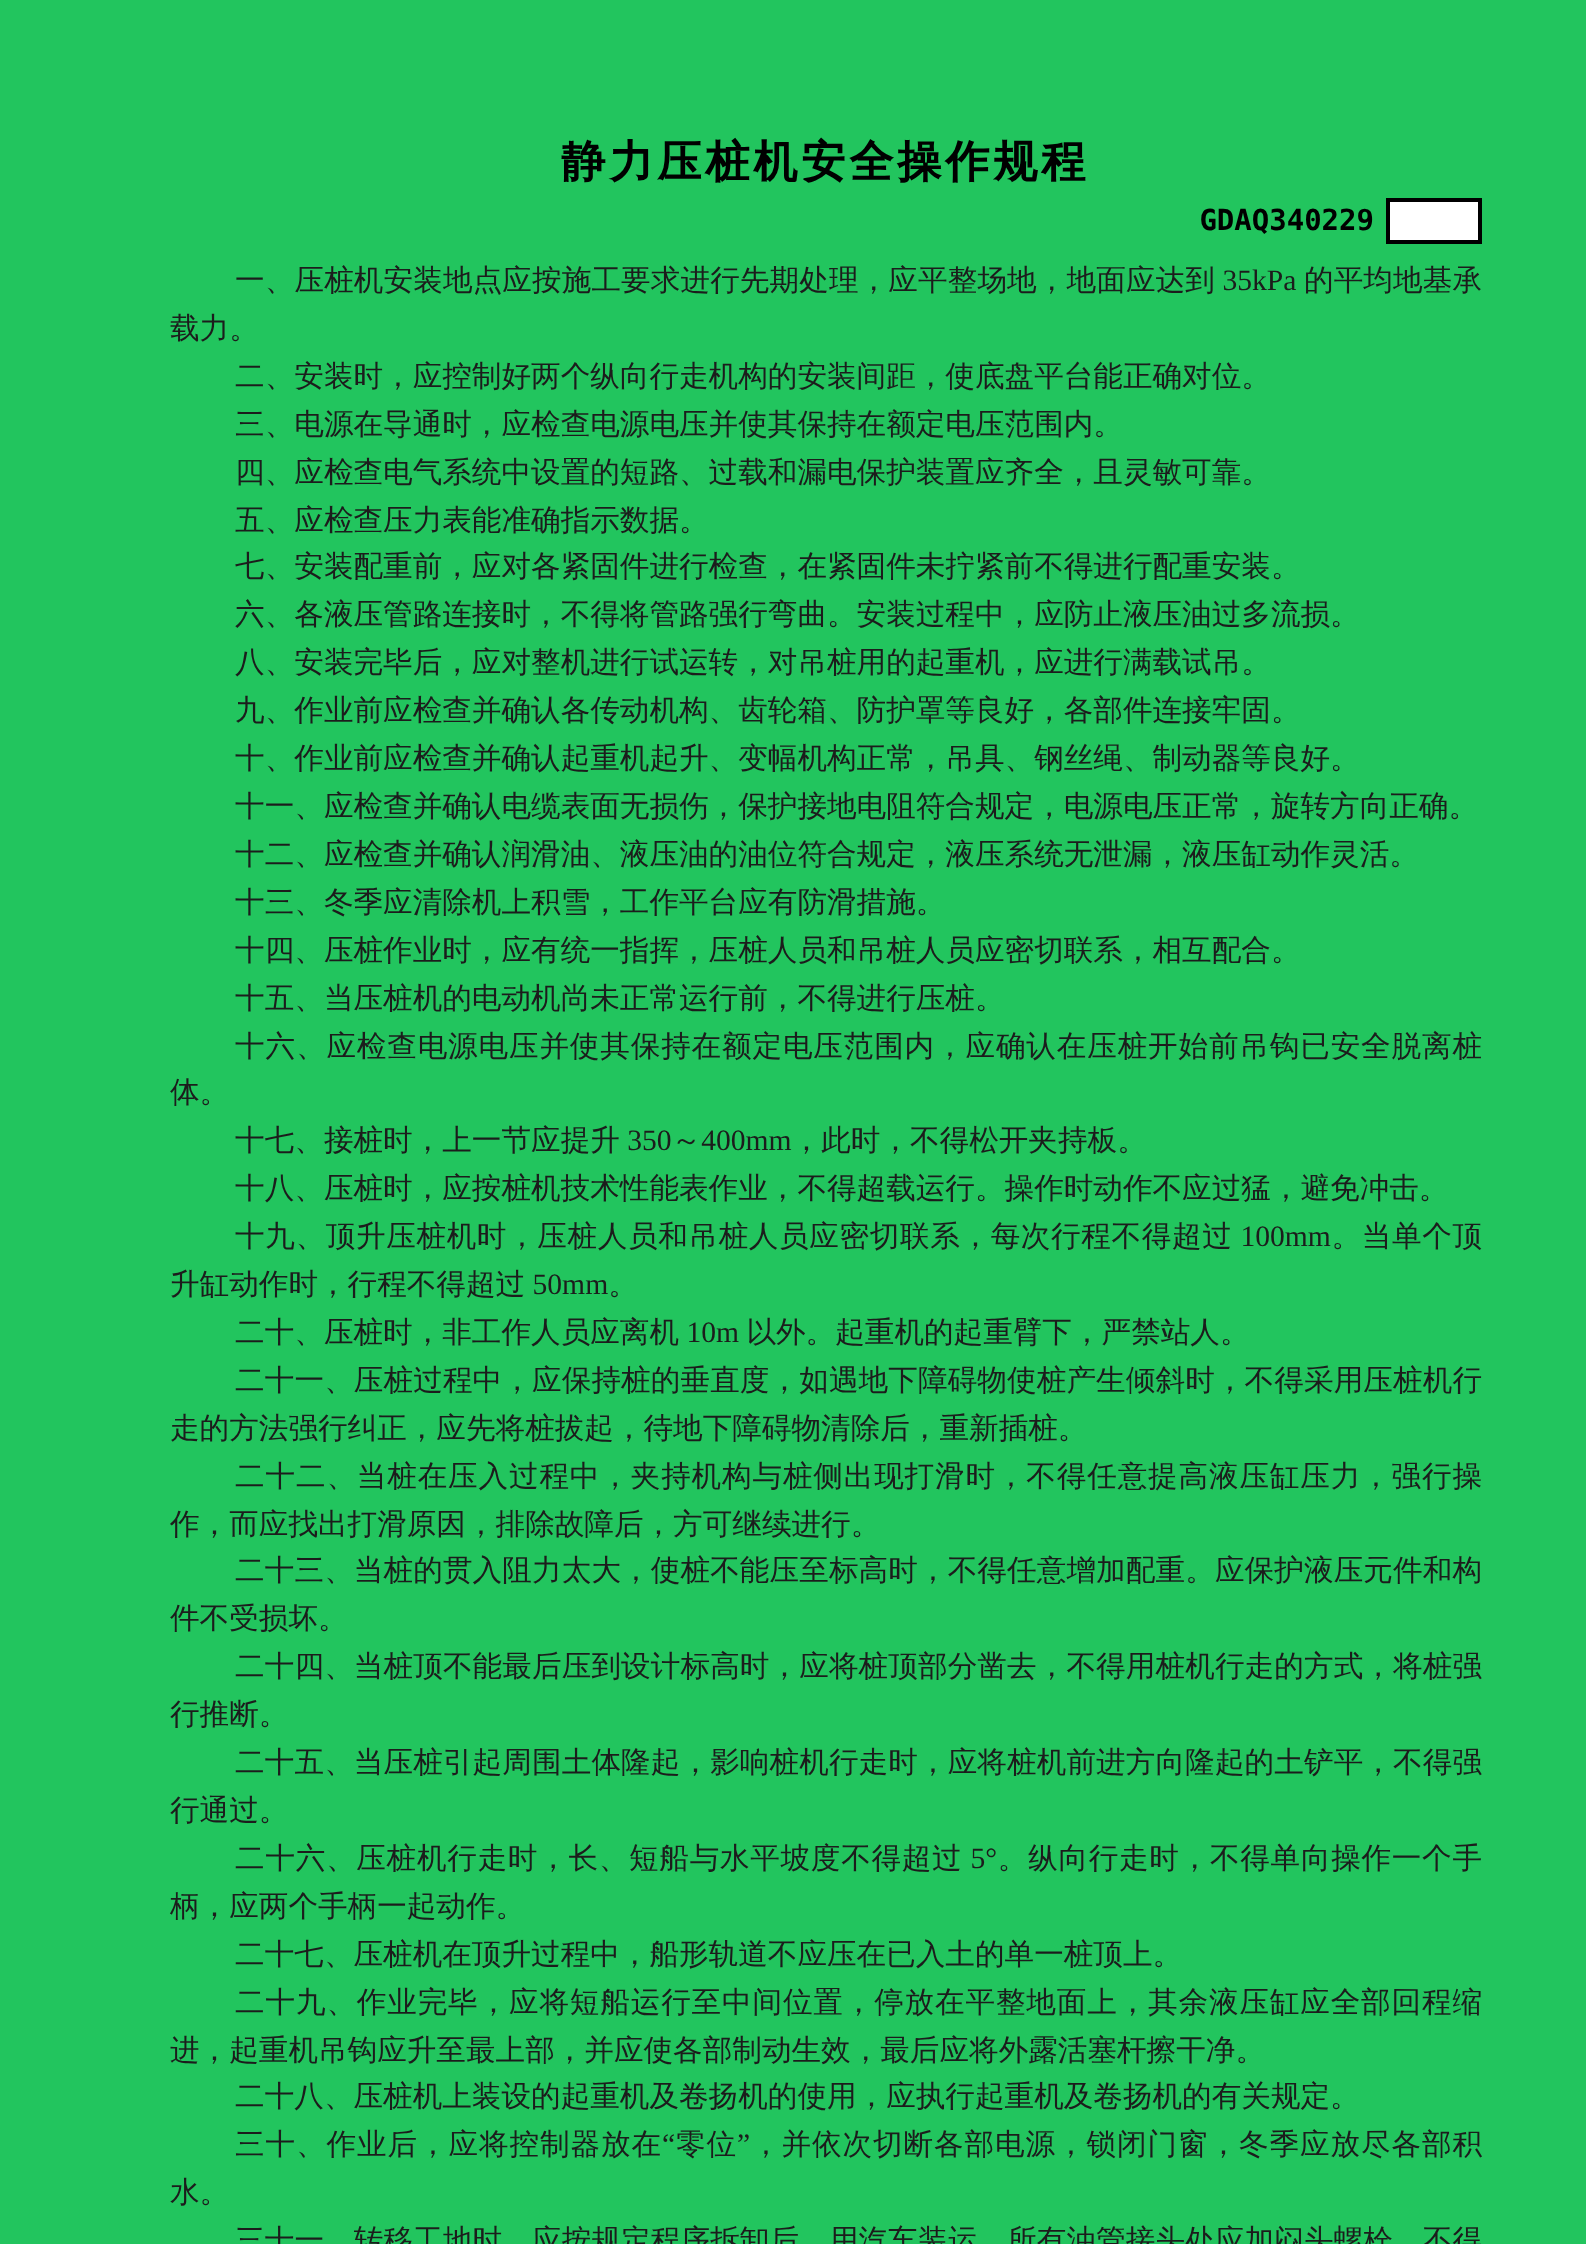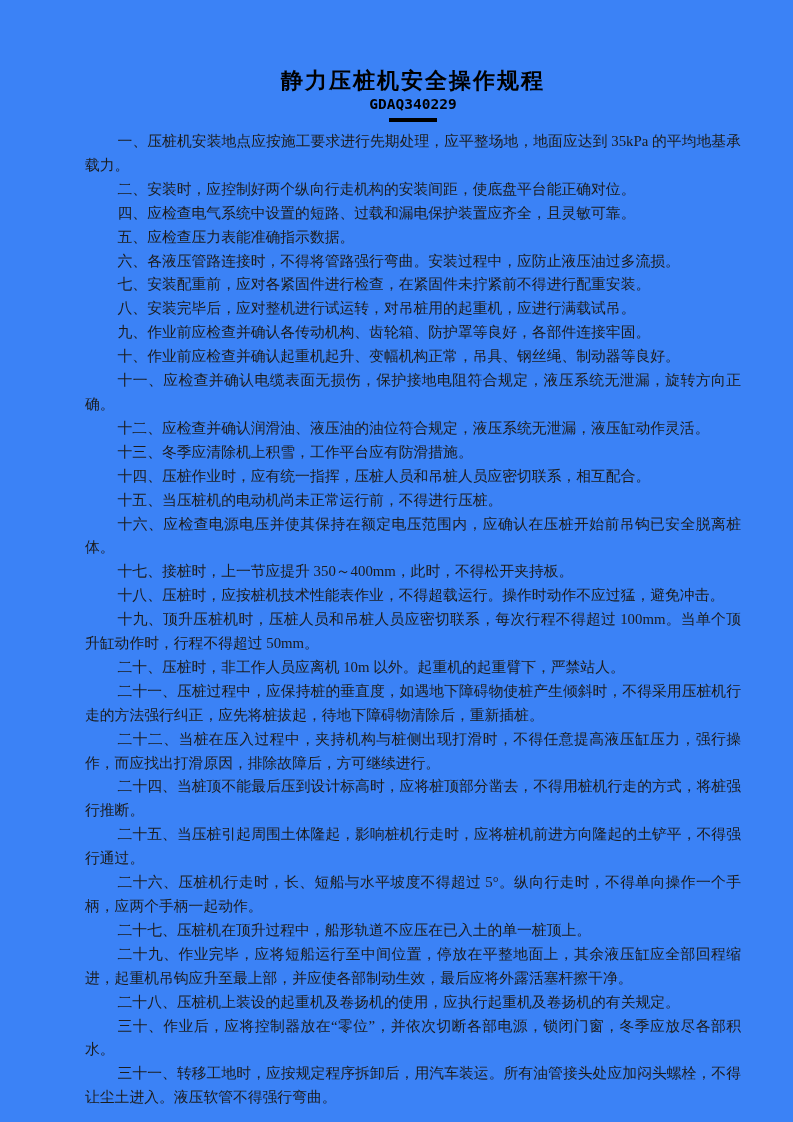--- a/index.html
+++ b/index.html
@@ -4,21 +4,21 @@
 <style>
   html, body {
     margin: 0;
     padding: 0;
     background: #ffffff;
   }
   .page {
     position: relative;
     width: 793px;
     height: 1122px;
-    background: #3b82f6;
+    background: #22c55e;
     box-sizing: border-box;
     padding: 66px 52px 0 85px;
     color: #1c1c1c;
     overflow: hidden;
   }
   .title {
     margin: 0;
     text-align: center;
     font-family: "Liberation Sans", "DejaVu Sans", sans-serif;
     font-weight: bold;
@@ -27,21 +27,20 @@
     letter-spacing: 2px;
     color: #000000;
   }
   .docnum-row {
     display: flex;
     justify-content: flex-end;
     align-items: center;
     gap: 6px;
     height: 23px;
     margin: 3px 0 8px 0;
-    flex-direction: column;
   }
   .docnum {
     font-family: "DejaVu Sans Mono", "Liberation Mono", monospace;
     font-weight: bold;
     font-size: 14.5px;
     letter-spacing: 0px;
     color: #000000;
   }
   .num-box {
     width: 44px;
@@ -70,39 +69,41 @@
   <h1 class="title">静力压桩机安全操作规程</h1>
 
   <div class="docnum-row">
     <span class="docnum">GDAQ340229</span>
     <span class="num-box"></span>
   </div>
 
   <div class="reg-list">
       <p class="reg-item">一、压桩机安装地点应按施工要求进行先期处理，应平整场地，地面应达到 35kPa 的平均地基承载力。</p>
       <p class="reg-item">二、安装时，应控制好两个纵向行走机构的安装间距，使底盘平台能正确对位。</p>
+      <p class="reg-item">三、电源在导通时，应检查电源电压并使其保持在额定电压范围内。</p>
       <p class="reg-item">四、应检查电气系统中设置的短路、过载和漏电保护装置应齐全，且灵敏可靠。</p>
       <p class="reg-item">五、应检查压力表能准确指示数据。</p>
+      <p class="reg-item">七、安装配重前，应对各紧固件进行检查，在紧固件未拧紧前不得进行配重安装。</p>
       <p class="reg-item">六、各液压管路连接时，不得将管路强行弯曲。安装过程中，应防止液压油过多流损。</p>
-      <p class="reg-item">七、安装配重前，应对各紧固件进行检查，在紧固件未拧紧前不得进行配重安装。</p>
       <p class="reg-item">八、安装完毕后，应对整机进行试运转，对吊桩用的起重机，应进行满载试吊。</p>
       <p class="reg-item">九、作业前应检查并确认各传动机构、齿轮箱、防护罩等良好，各部件连接牢固。</p>
       <p class="reg-item">十、作业前应检查并确认起重机起升、变幅机构正常，吊具、钢丝绳、制动器等良好。</p>
-      <p class="reg-item">十一、应检查并确认电缆表面无损伤，保护接地电阻符合规定，液压系统无泄漏，旋转方向正确。</p>
+      <p class="reg-item">十一、应检查并确认电缆表面无损伤，保护接地电阻符合规定，电源电压正常，旋转方向正确。</p>
       <p class="reg-item">十二、应检查并确认润滑油、液压油的油位符合规定，液压系统无泄漏，液压缸动作灵活。</p>
       <p class="reg-item">十三、冬季应清除机上积雪，工作平台应有防滑措施。</p>
       <p class="reg-item">十四、压桩作业时，应有统一指挥，压桩人员和吊桩人员应密切联系，相互配合。</p>
       <p class="reg-item">十五、当压桩机的电动机尚未正常运行前，不得进行压桩。</p>
       <p class="reg-item">十六、应检查电源电压并使其保持在额定电压范围内，应确认在压桩开始前吊钩已安全脱离桩体。</p>
       <p class="reg-item">十七、接桩时，上一节应提升 350～400mm，此时，不得松开夹持板。</p>
       <p class="reg-item">十八、压桩时，应按桩机技术性能表作业，不得超载运行。操作时动作不应过猛，避免冲击。</p>
       <p class="reg-item">十九、顶升压桩机时，压桩人员和吊桩人员应密切联系，每次行程不得超过 100mm。当单个顶升缸动作时，行程不得超过 50mm。</p>
       <p class="reg-item">二十、压桩时，非工作人员应离机 10m 以外。起重机的起重臂下，严禁站人。</p>
       <p class="reg-item">二十一、压桩过程中，应保持桩的垂直度，如遇地下障碍物使桩产生倾斜时，不得采用压桩机行走的方法强行纠正，应先将桩拔起，待地下障碍物清除后，重新插桩。</p>
       <p class="reg-item">二十二、当桩在压入过程中，夹持机构与桩侧出现打滑时，不得任意提高液压缸压力，强行操作，而应找出打滑原因，排除故障后，方可继续进行。</p>
+      <p class="reg-item">二十三、当桩的贯入阻力太大，使桩不能压至标高时，不得任意增加配重。应保护液压元件和构件不受损坏。</p>
       <p class="reg-item">二十四、当桩顶不能最后压到设计标高时，应将桩顶部分凿去，不得用桩机行走的方式，将桩强行推断。</p>
       <p class="reg-item">二十五、当压桩引起周围土体隆起，影响桩机行走时，应将桩机前进方向隆起的土铲平，不得强行通过。</p>
       <p class="reg-item">二十六、压桩机行走时，长、短船与水平坡度不得超过 5°。纵向行走时，不得单向操作一个手柄，应两个手柄一起动作。</p>
       <p class="reg-item">二十七、压桩机在顶升过程中，船形轨道不应压在已入土的单一桩顶上。</p>
       <p class="reg-item">二十九、作业完毕，应将短船运行至中间位置，停放在平整地面上，其余液压缸应全部回程缩进，起重机吊钩应升至最上部，并应使各部制动生效，最后应将外露活塞杆擦干净。</p>
       <p class="reg-item">二十八、压桩机上装设的起重机及卷扬机的使用，应执行起重机及卷扬机的有关规定。</p>
       <p class="reg-item">三十、作业后，应将控制器放在“零位”，并依次切断各部电源，锁闭门窗，冬季应放尽各部积水。</p>
       <p class="reg-item">三十一、转移工地时，应按规定程序拆卸后，用汽车装运。所有油管接头处应加闷头螺栓，不得让尘土进入。液压软管不得强行弯曲。</p>
     </div>
 </div>

